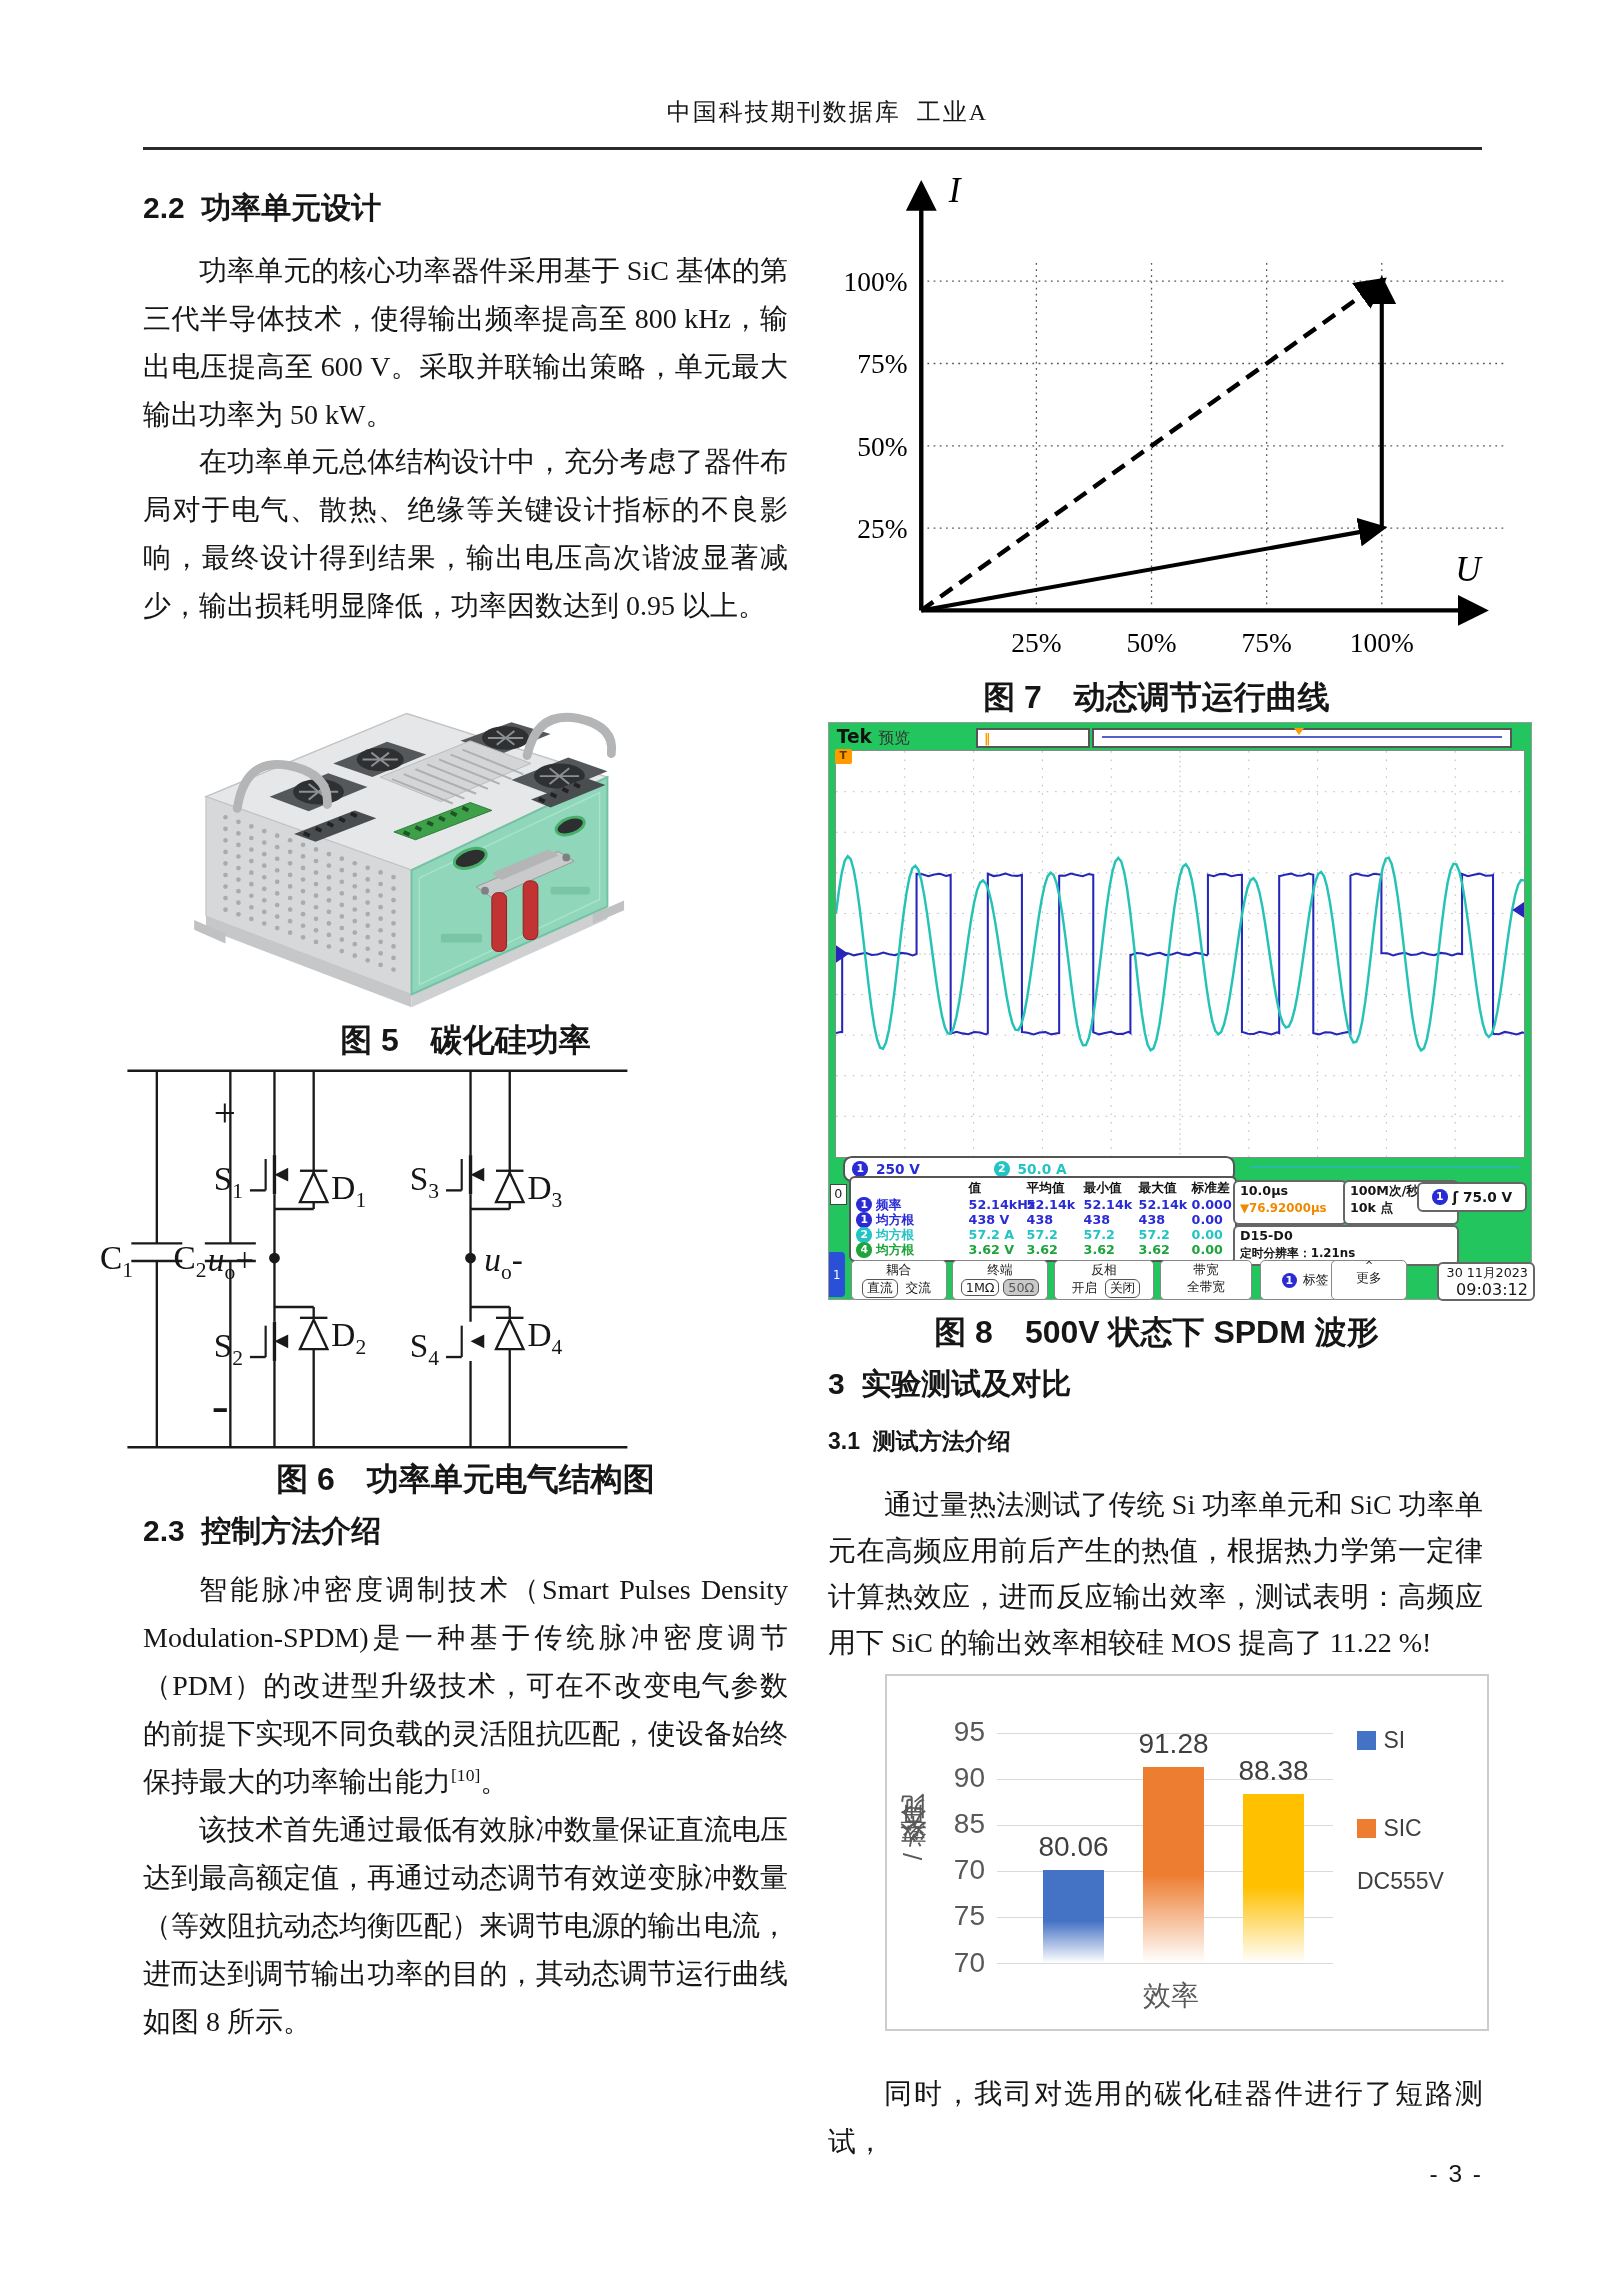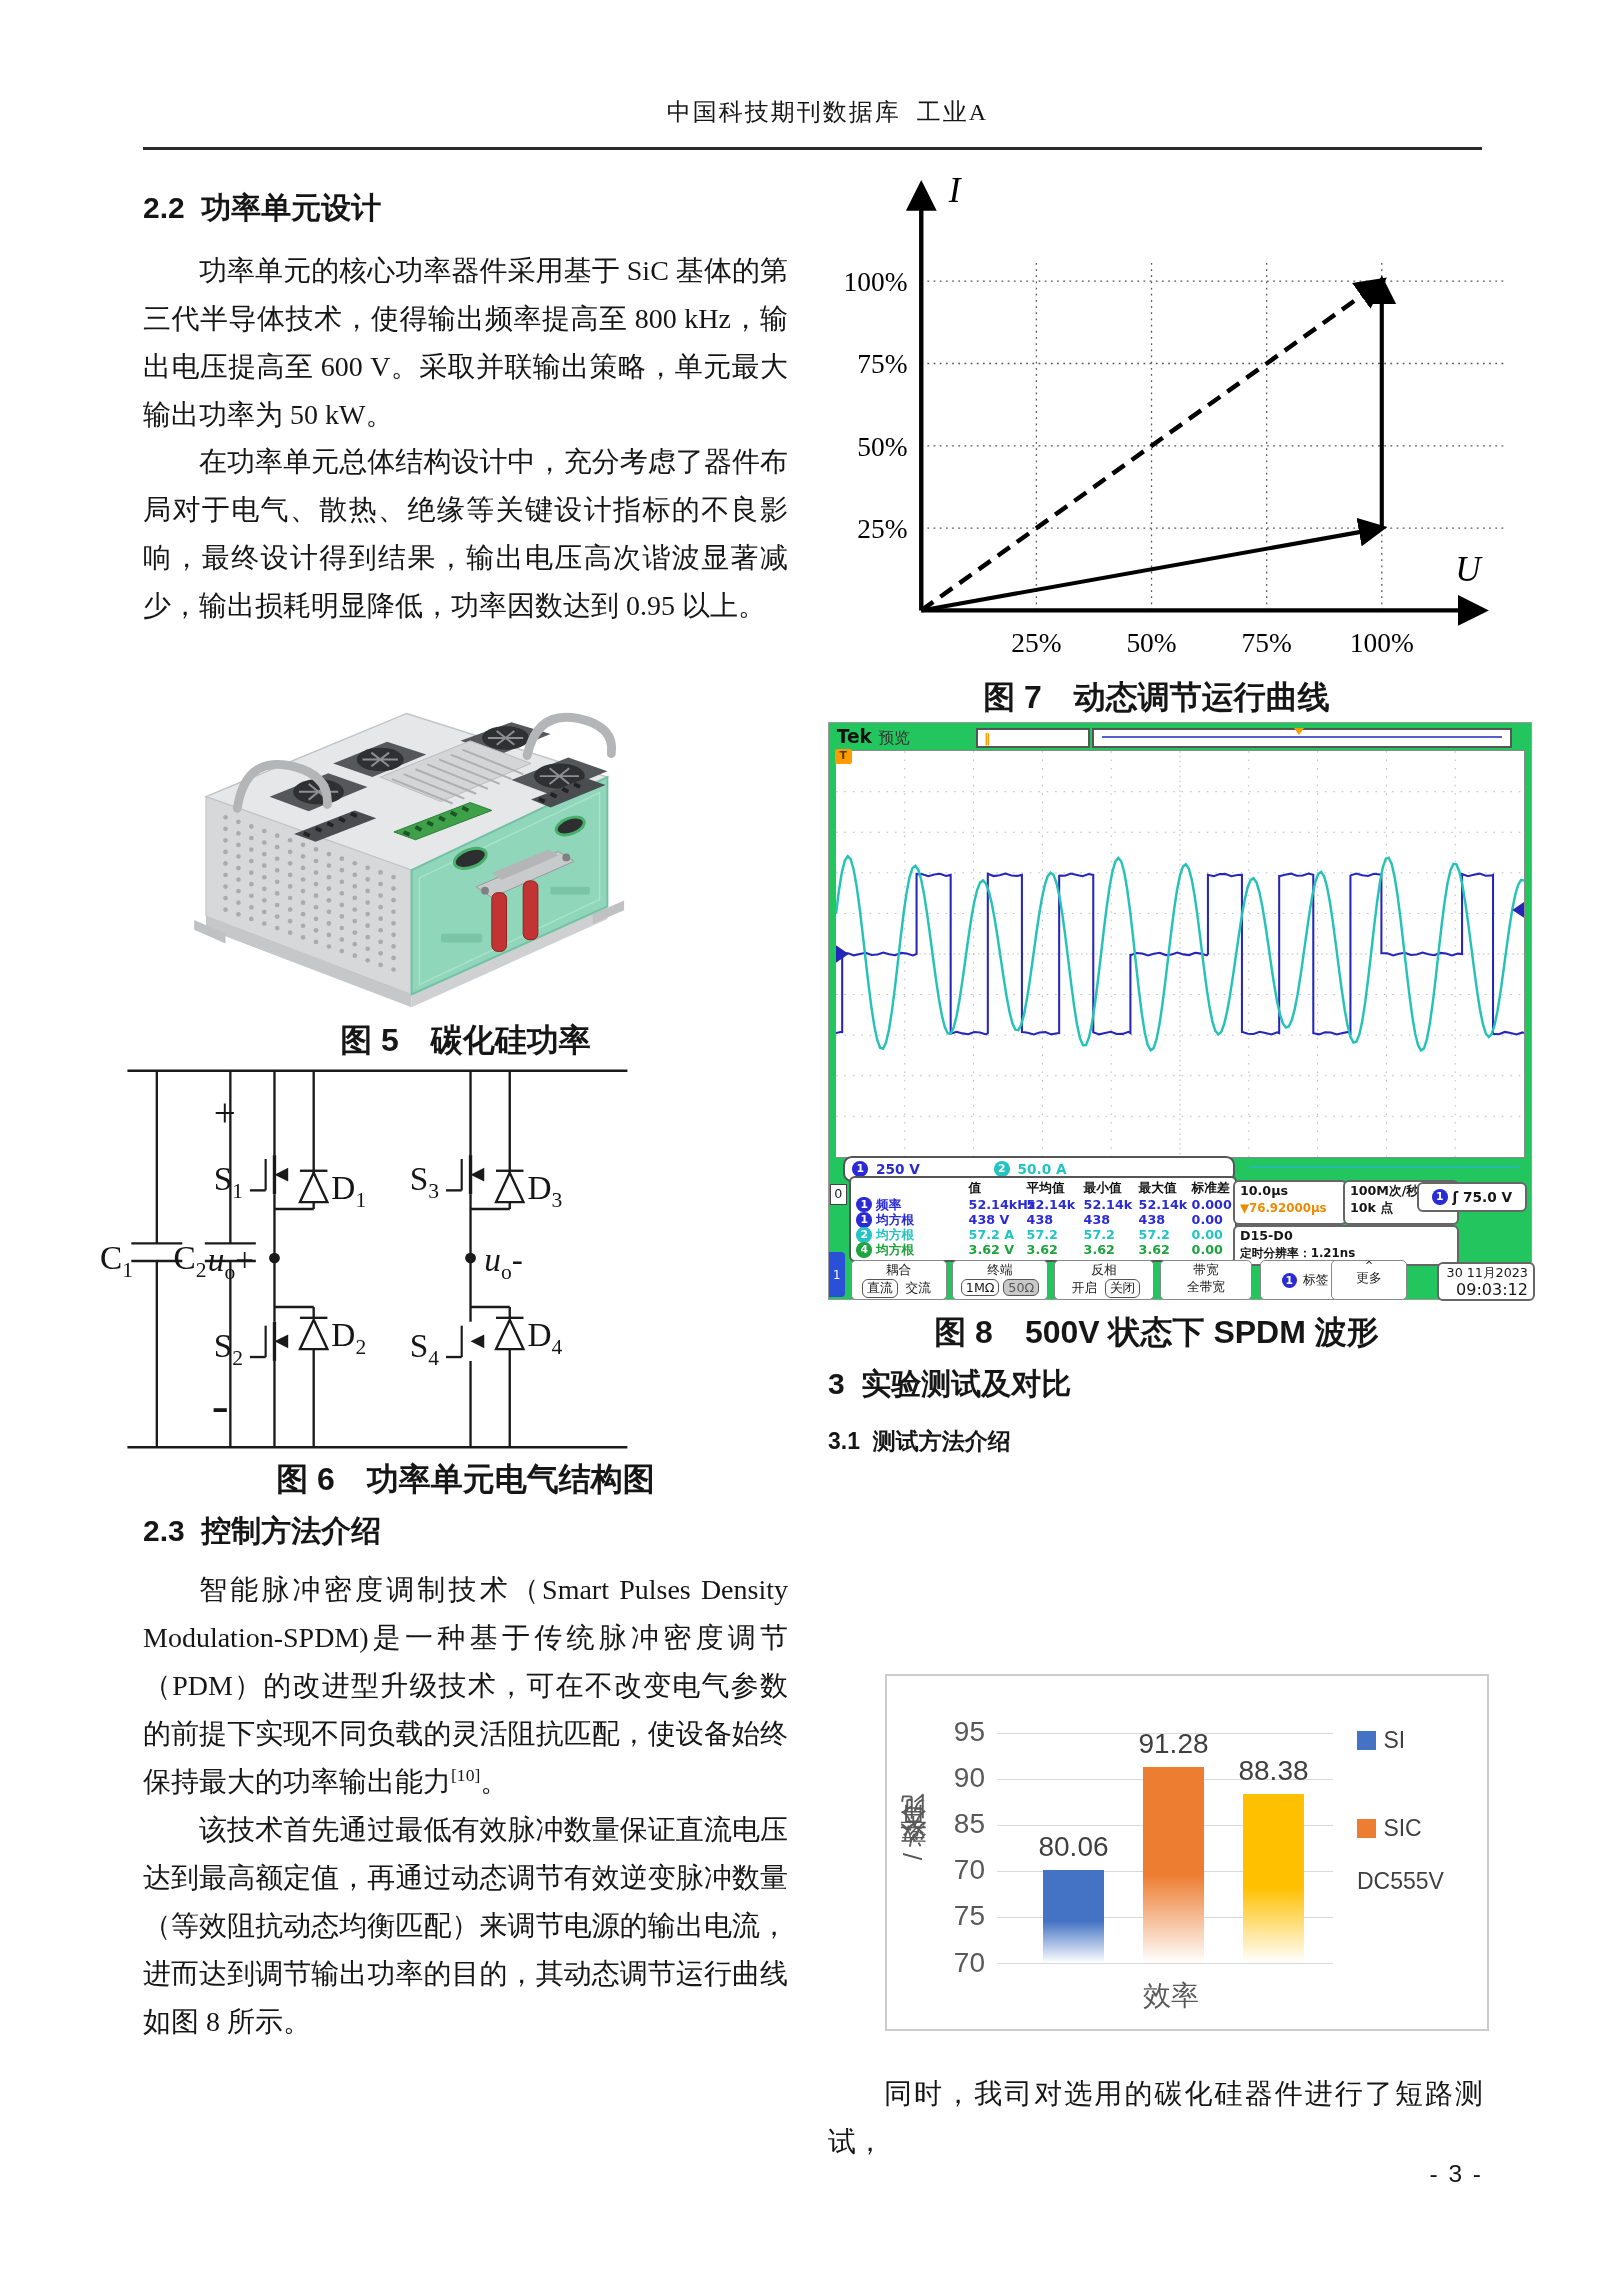--- a/index.html
+++ b/index.html
@@ -528,20 +528,21 @@
     </div>
     <div class="sbox" style="left:608px;top:539px;width:84px;height:33px;text-align:right;font-weight:normal;">
       <div style="font-size:12.7px;">30 11月2023</div>
       <div style="font-size:16px;">09:03:12</div>
     </div>
   </div>
   <div class="abs cap" style="left:828px;top:1311px;width:657px;">图 8　500V 状态下 SPDM 波形</div>
 
   <div class="abs sec-h" style="left:828px;top:1364px;">3  实验测试及对比</div>
   <div class="abs sub-h" style="left:828px;top:1426px;">3.1  测试方法介绍</div>
+  <p class="abs body-p" style="left:828px;top:1482px;width:655px;line-height:46px;">通过量热法测试了传统 Si 功率单元和 SiC 功率单元在高频应用前后产生的热值，根据热力学第一定律计算热效应，进而反应输出效率，测试表明：高频应用下 SiC 的输出效率相较硅 MOS 提高了 11.22 %!</p>
 
   <div class="f9box">
     <div class="f9yl">效率/百分比</div>
     <div id="f9plot" style="position:absolute;left:0;top:0;width:100%;height:100%;">
         <div class="f9grid" style="left:110px;top:57px;width:336px;"></div>
         <div class="f9tick" style="left:29px;top:40px;">95</div>
         <div class="f9grid" style="left:110px;top:103px;width:336px;"></div>
         <div class="f9tick" style="left:29px;top:86px;">90</div>
         <div class="f9grid" style="left:110px;top:149px;width:336px;"></div>
         <div class="f9tick" style="left:29px;top:132px;">85</div>

